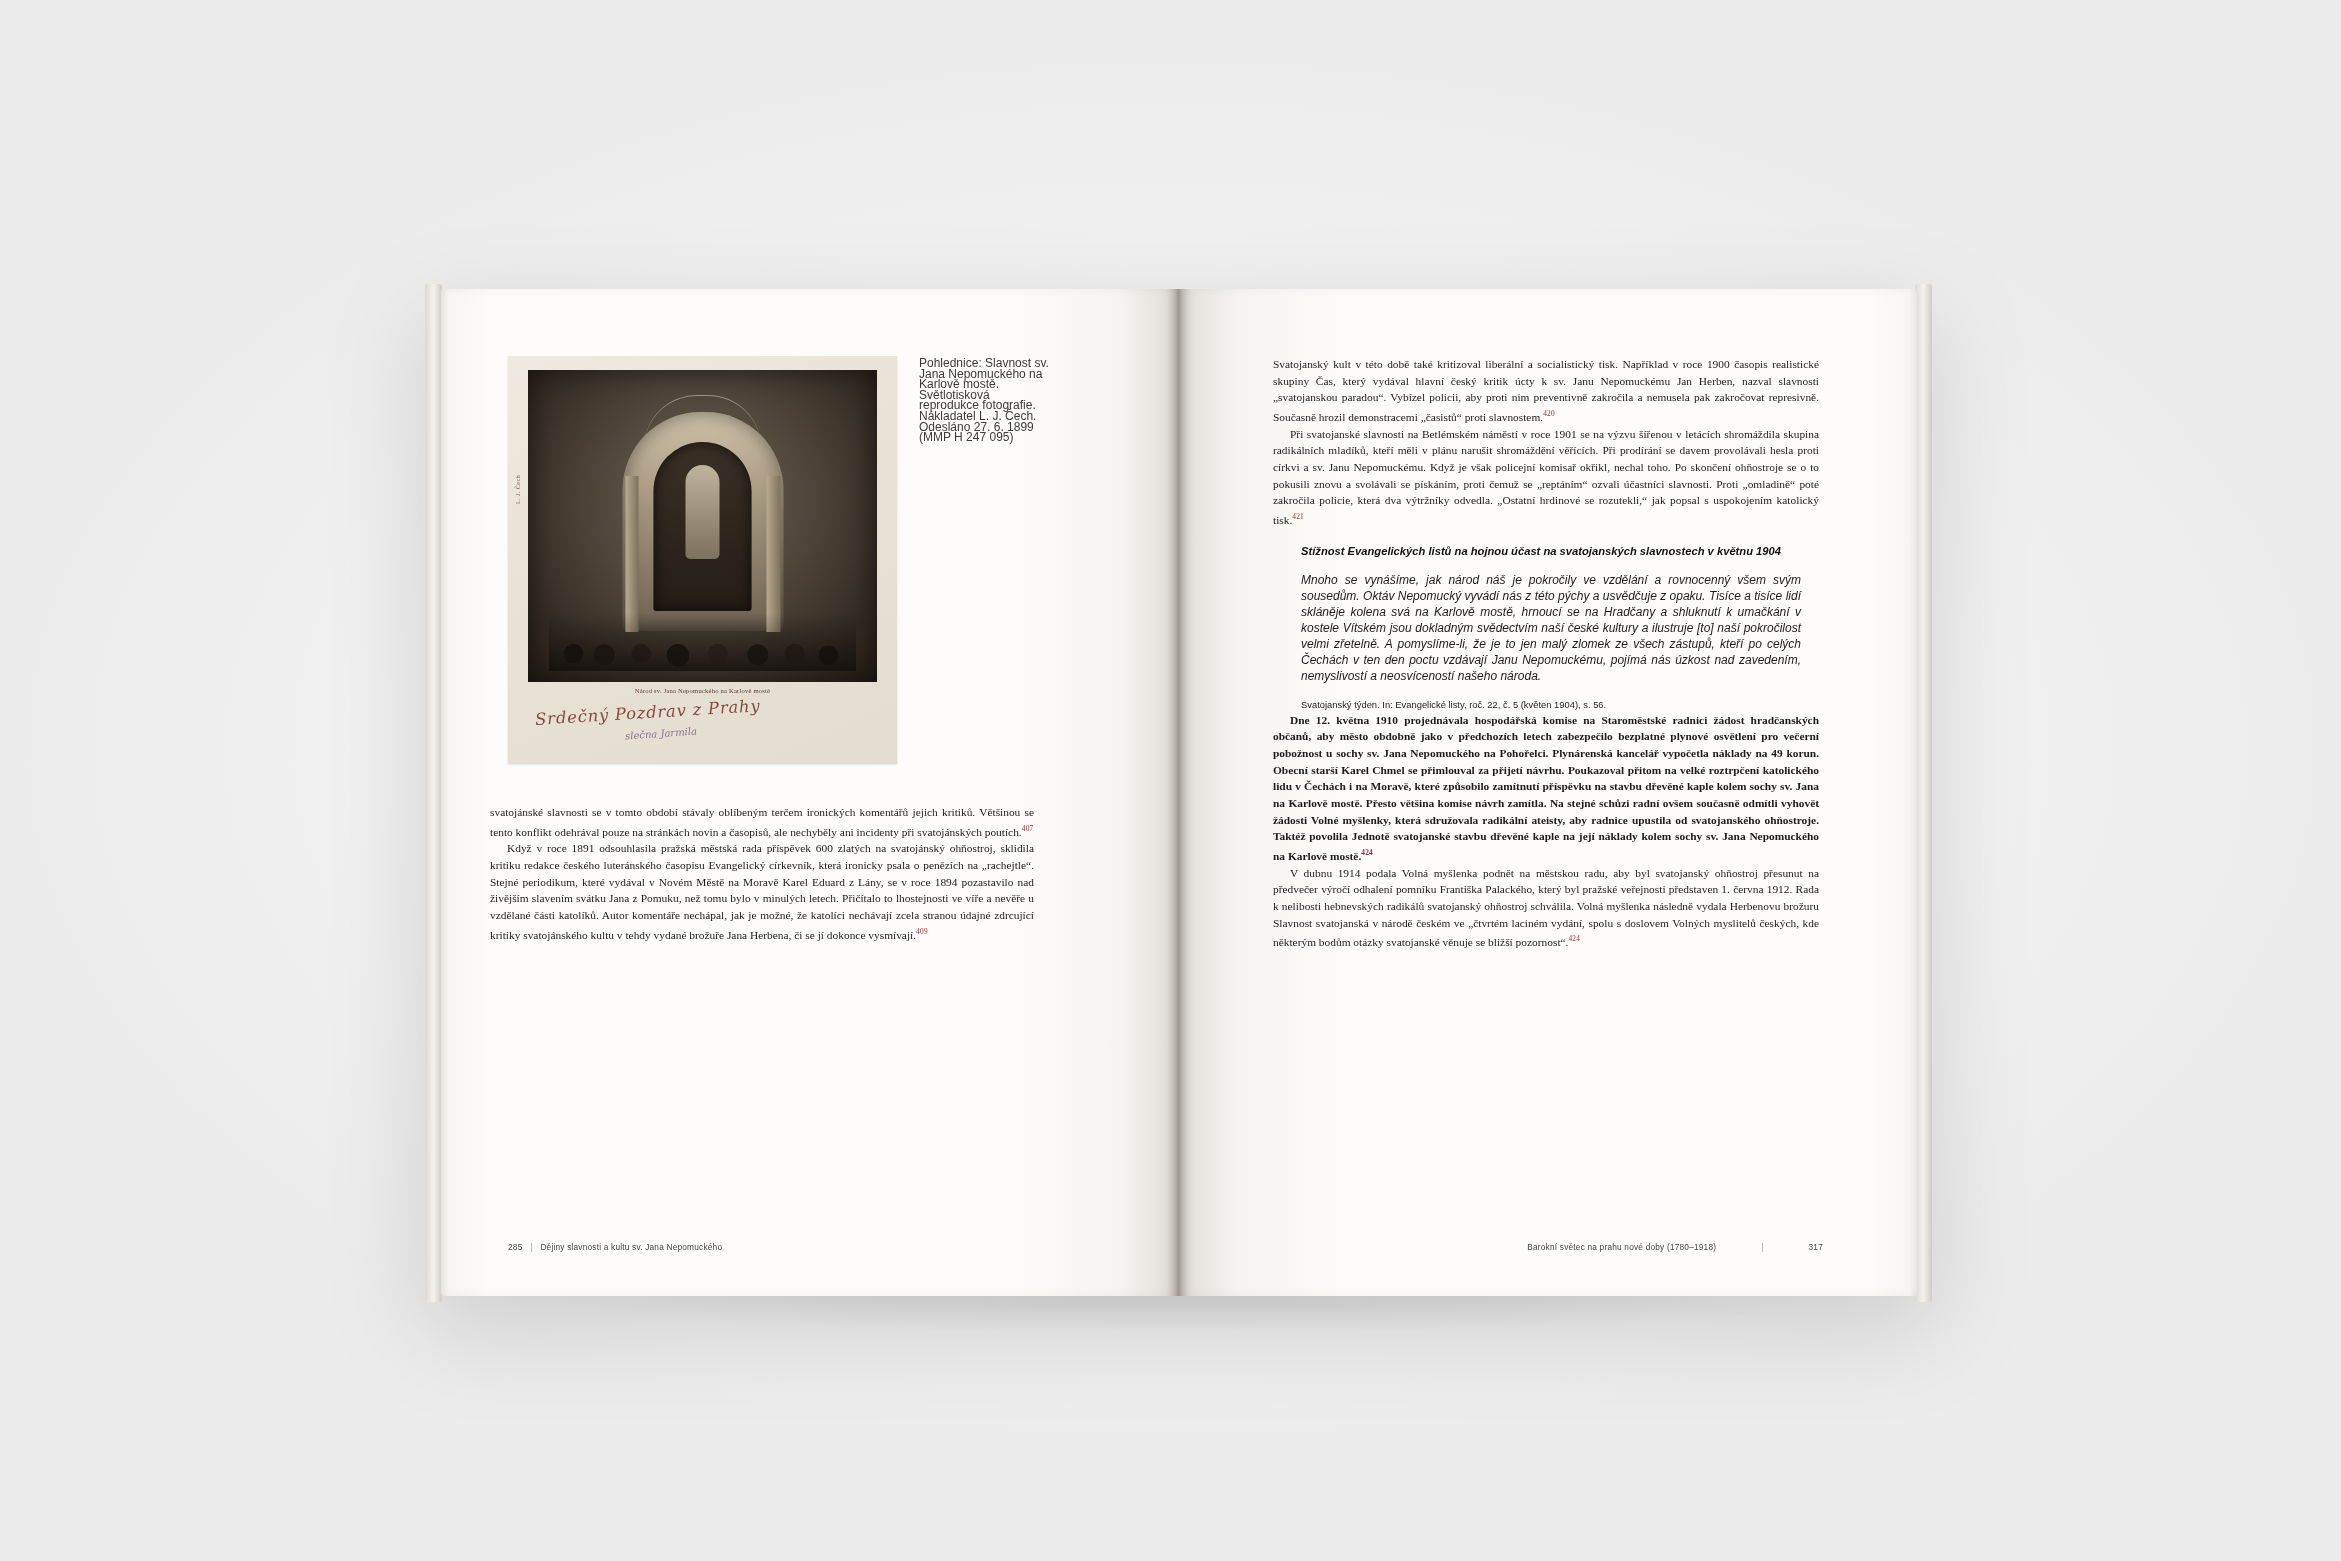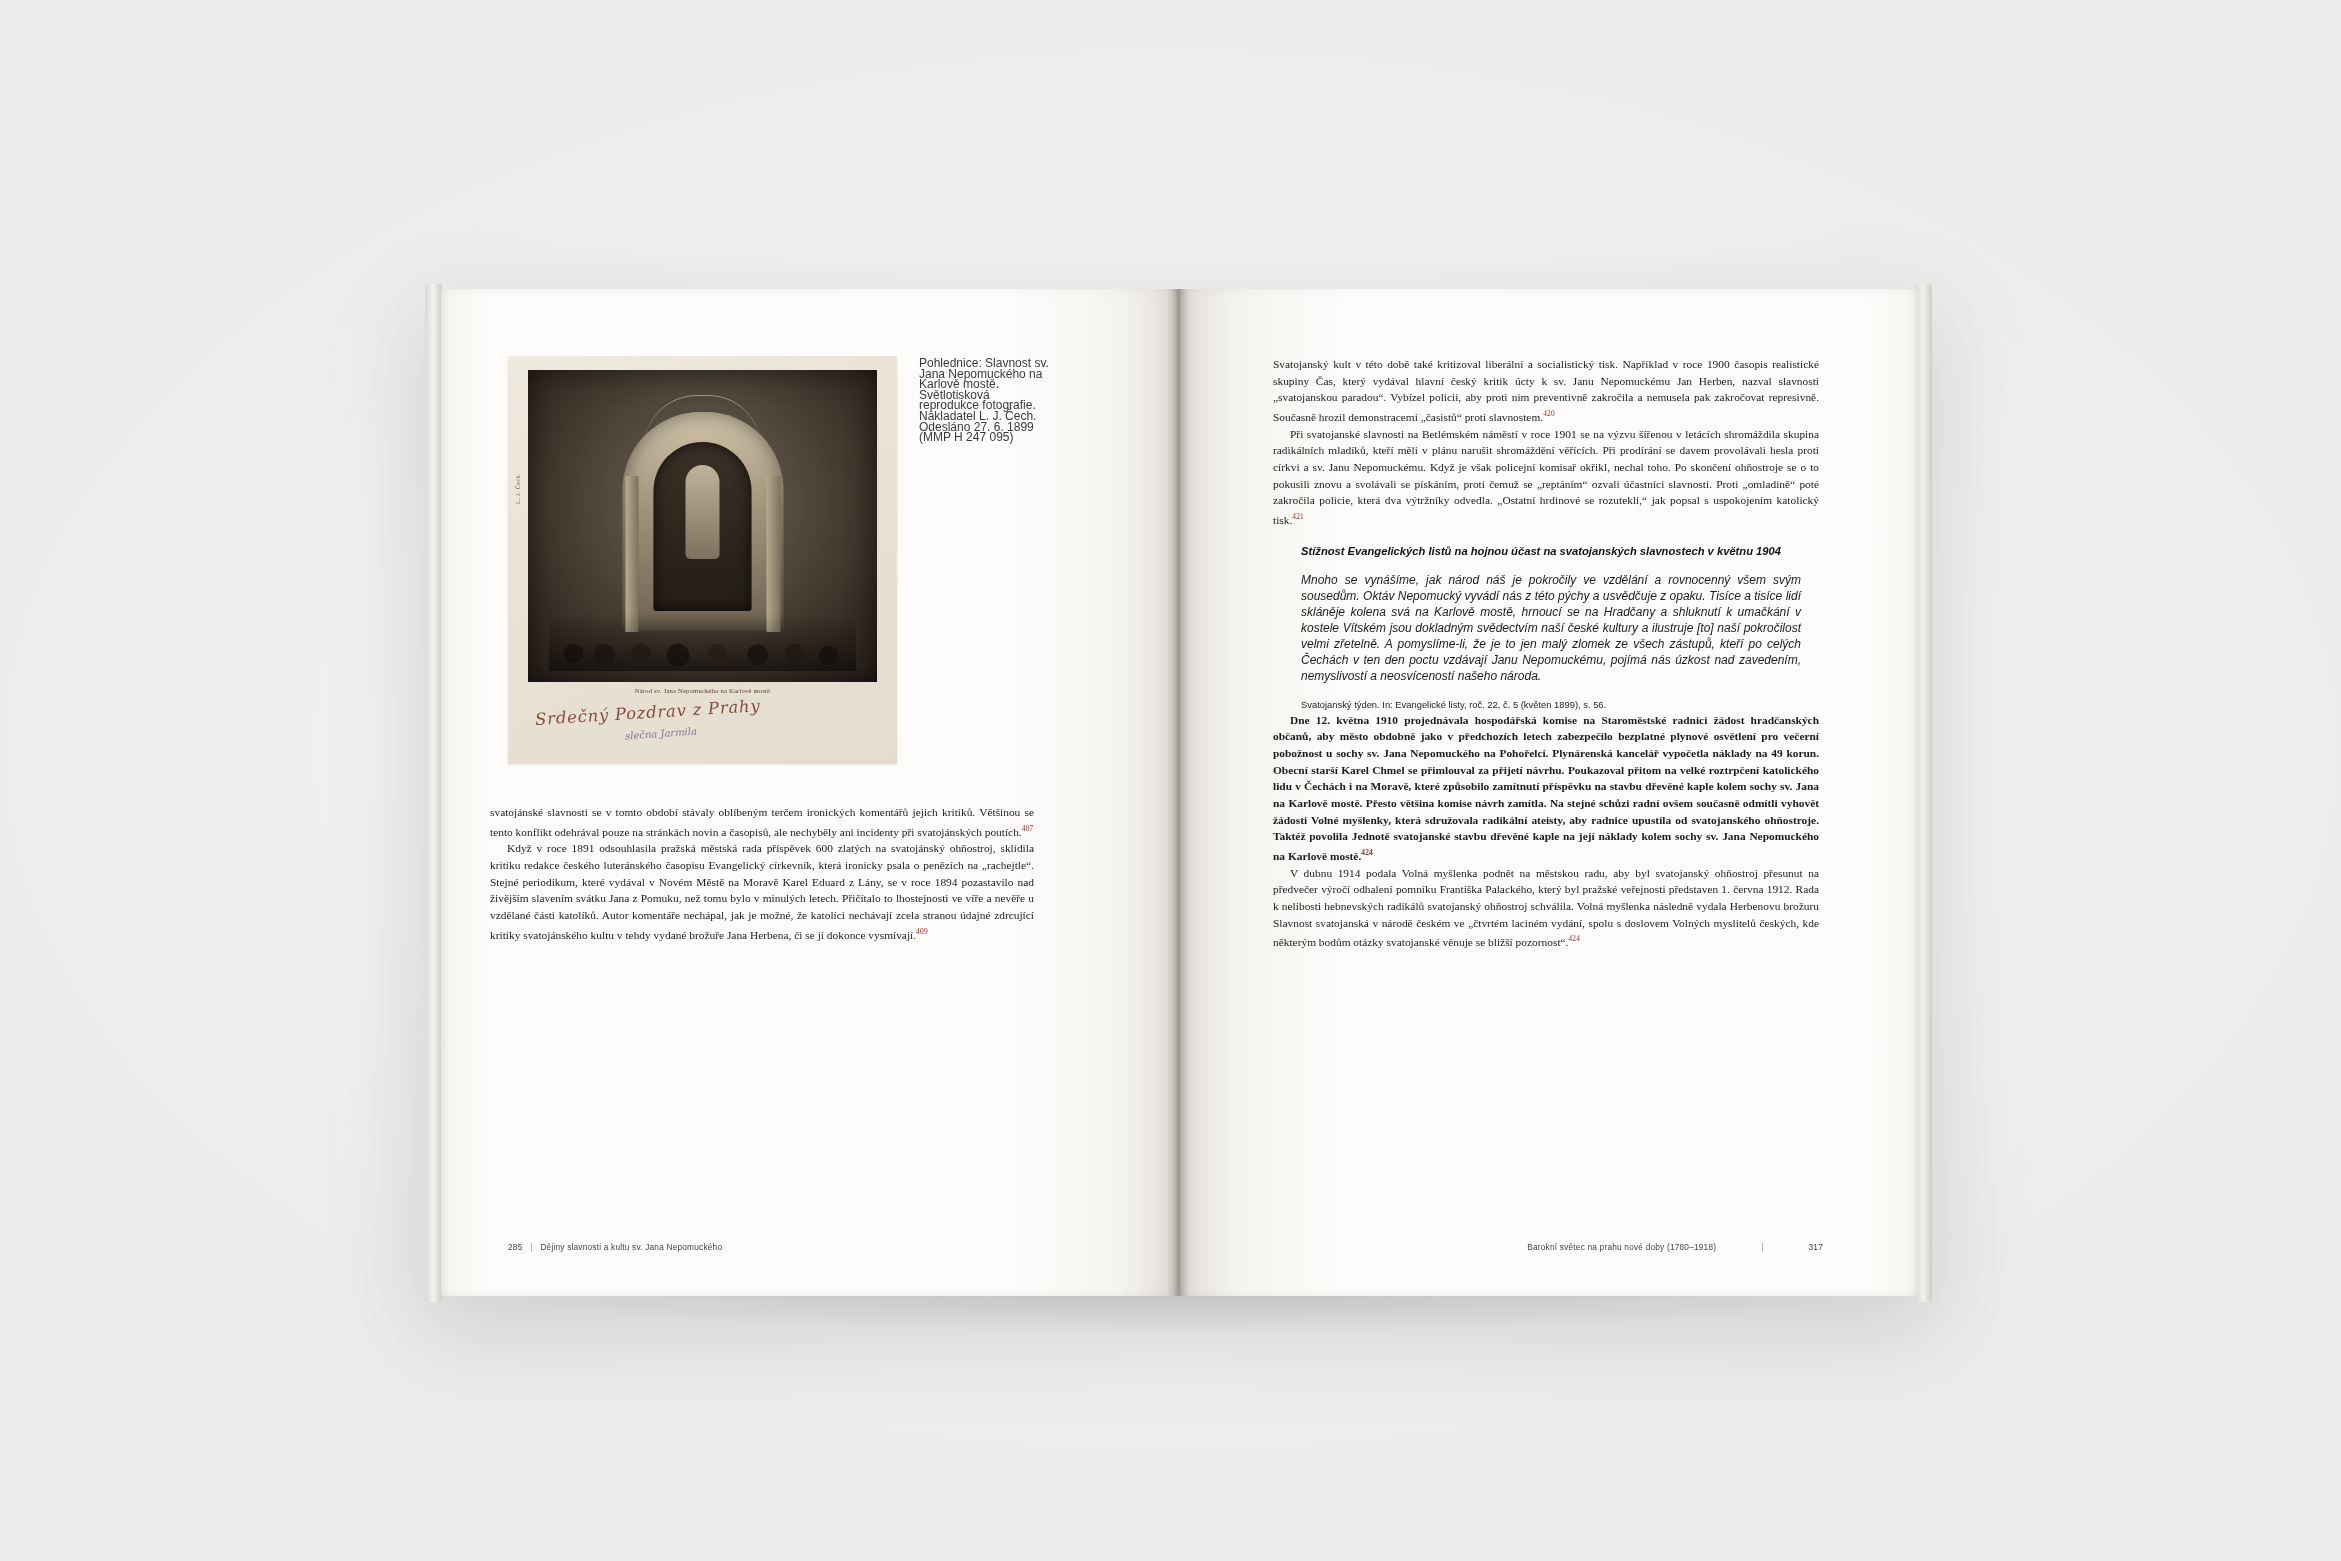--- a/index.html
+++ b/index.html
@@ -394,21 +394,21 @@
     </div>
 
     <div class="page page-right">
 
       <div class="col body-text right-text">
         <p class="noindent"><span>Svatojanský kult v této době také kritizoval liberální a socialistický tisk. Například v roce 1900 časopis realistické skupiny Čas, který vydával hlavní český kritik úcty k sv. Janu Nepomuckému Jan Herben, nazval slavnosti „svatojanskou paradou“. Vybízel policii, aby proti nim preventivně zakročila a nemusela pak zakročovat represivně. Současně hrozil demonstracemi „časistů“ proti slavnostem.</span><span class="sup">420</span></p>
         <p><span>Při svatojanské slavnosti na Betlémském náměstí v roce 1901 se na výzvu šířenou v letácích shromáždila skupina radikálních mladíků, kteří měli v plánu narušit shromáždění věřících. Při prodírání se davem provolávali hesla proti církvi a sv. Janu Nepomuckému. Když je však policejní komisař okřikl, nechal toho. Po skončení ohňostroje se o to pokusili znovu a svolávali se pískáním, proti čemuž se „reptáním“ ozvali účastníci slavnosti. Proti „omladině“ poté zakročila policie, která dva výtržníky odvedla. „Ostatní hrdinové se rozutekli,“ jak popsal s uspokojením katolický tisk.</span><span class="sup">421</span></p>
 
         <div class="quote-head">Stížnost Evangelických listů na hojnou účast na svatojanských slavnostech v květnu 1904</div>
         <div class="quote-body">Mnoho se vynášíme, jak národ náš je pokročily ve vzdělání a rovnocenný všem svým sousedům. Oktáv Nepomucký vyvádí nás z této pýchy a usvědčuje z opaku. Tisíce a tisíce lidí skláněje kolena svá na Karlově mostě, hrnoucí se na Hradčany a shluknutí k umačkání v kostele Vítském jsou dokladným svědectvím naší české kultury a ilustruje [to] naší pokročilost velmi zřetelně. A pomyslíme-li, že je to jen malý zlomek ze všech zástupů, kteří po celých Čechách v ten den poctu vzdávají Janu Nepomuckému, pojímá nás úzkost nad zavedením, nemyslivostí a neosvíceností našeho národa.</div>
-        <div class="quote-src">Svatojanský týden. In: Evangelické listy, roč. 22, č. 5 (květen 1899), s. 56.</div>
+        <div class="quote-src">Svatojanský týden. In: Evangelické listy, roč. 22, č. 5 (květen 1904), s. 56.</div>
 
         <p class="after-quote"><span>Dne 12. května 1910 projednávala hospodářská komise na Staroměstské radnici žádost hradčanských občanů, aby město obdobně jako v předchozích letech zabezpečilo bezplatné plynové osvětlení pro večerní pobožnost u sochy sv. Jana Nepomuckého na Pohořelci. Plynárenská kancelář vypočetla náklady na 49 korun. Obecní starší Karel Chmel se přimlouval za přijetí návrhu. Poukazoval přitom na velké roztrpčení katolického lidu v Čechách i na Moravě, které způsobilo zamítnutí příspěvku na stavbu dřevěné kaple kolem sochy sv. Jana na Karlově mostě. Přesto většina komise návrh zamítla. Na stejné schůzi radní ovšem současně odmítli vyhovět žádosti Volné myšlenky, která sdružovala radikální ateisty, aby radnice upustila od svatojanského ohňostroje. Taktéž povolila Jednotě svatojanské stavbu dřevěné kaple na její náklady kolem sochy sv. Jana Nepomuckého na Karlově mostě.</span><span class="sup">424</span></p>
         <p><span>V dubnu 1914 podala Volná myšlenka podnět na městskou radu, aby byl svatojanský ohňostroj přesunut na předvečer výročí odhalení pomníku Františka Palackého, který byl pražské veřejnosti představen 1. června 1912. Rada k nelibosti hebnevských radikálů svatojanský ohňostroj schválila. Volná myšlenka následně vydala Herbenovu brožuru Slavnost svatojanská v národě českém ve „čtvrtém laciném vydání, spolu s doslovem Volných myslitelů českých, kde některým bodům otázky svatojanské věnuje se bližší pozornost“.</span><span class="sup">424</span></p>
       </div>
 
       <div class="footer footer-right">
         <span>Barokní světec na prahu nové doby (1780–1918)</span>
         <span class="sep">|</span>
         <span>317</span>
       </div>

